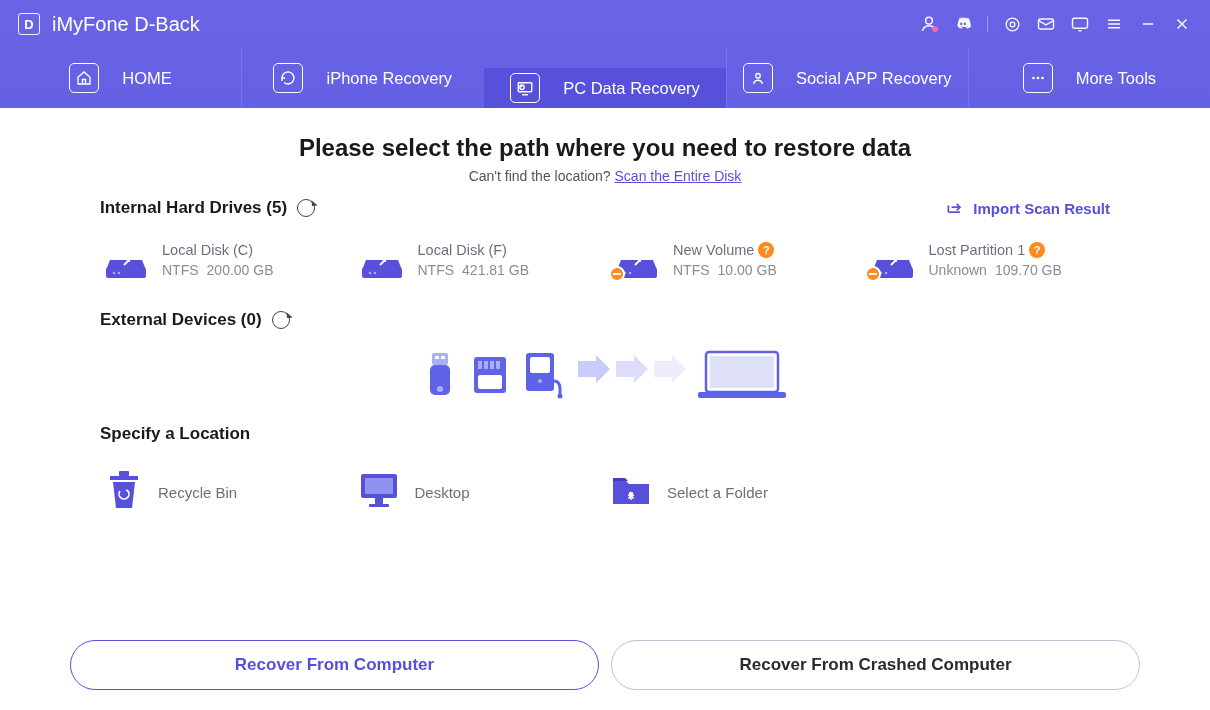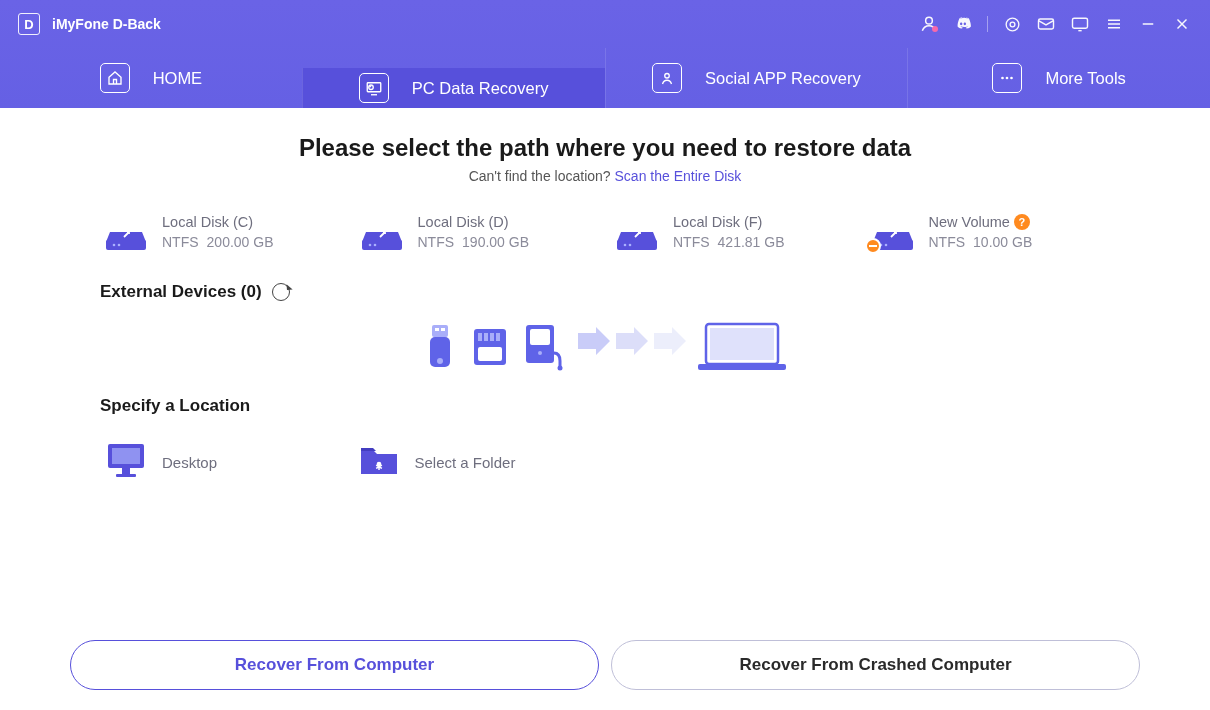--- a/index.html
+++ b/index.html
@@ -33,21 +33,21 @@
     align-items: center;
     gap: 12px;
   }
   .logo-box {
     width: 22px; height: 22px;
     border: 1.5px solid rgba(255,255,255,0.9);
     border-radius: 3px;
     display:flex; align-items:center; justify-content:center;
     font-size: 13px; font-weight: 600;
   }
-  .app-title { font-size: 14px; font-weight: 700; }
+  .app-title { font-size: 20px; font-weight: 400; }
   .title-right { display: flex; align-items: center; gap: 14px; }
   .title-right .ticon {
     width: 20px; height: 20px; display:flex; align-items:center; justify-content:center;
     cursor: pointer; opacity: 0.95;
   }
   .title-right .divider {
     width: 1px; height: 16px; background: rgba(255,255,255,0.4);
   }
   .tabs {
     display: flex;
@@ -80,21 +80,21 @@
     text-align: center;
     margin-bottom: 14px;
   }
   .hero h1 {
     font-size: 24px;
     font-weight: 700;
     color: #1a1a1a;
     margin-bottom: 6px;
   }
   .hero .sub { font-size: 14px; color: #555; }
-  .hero .sub a { color: #5750db; cursor:pointer; }
+  .hero .sub a { color: #5750db; text-decoration: underline; cursor:pointer; }
   .section-row {
     display: flex;
     align-items: center;
     justify-content: space-between;
     margin-bottom: 8px;
     padding: 0 30px;
   }
   .section-title {
     font-size: 17px; font-weight: 700; color: #1a1a1a;
     display:flex; align-items:center; gap:10px;
@@ -251,20 +251,29 @@
     <div class="tabs">
       <div class="tab">
         <span class="tab-icon">
           <svg viewBox="0 0 24 24" width="18" height="18" fill="none" stroke="#fff" stroke-width="1.8">
               <path d="M4 11l8-7 8 7v9H4z"></path>
               <path d="M10 20v-6h4v6"></path>
             </svg>
         </span>
         <span>HOME</span>
       </div>
+      <div class="tab">
+        <span class="tab-icon">
+          <svg viewBox="0 0 24 24" width="18" height="18" fill="none" stroke="#fff" stroke-width="1.9">
+              <path d="M4 12a8 8 0 1 1 3 6.2"></path>
+              <path d="M4 16v-4h4"></path>
+            </svg>
+        </span>
+        <span>iPhone Recovery</span>
+      </div>
       <div class="tab active">
         <span class="tab-icon">
           <svg viewBox="0 0 24 24" width="18" height="18" fill="none" stroke="#fff" stroke-width="1.8">
               <rect x="3" y="5" width="18" height="12" rx="1"></rect>
               <path d="M8 21h8"></path>
               <circle cx="8" cy="11" r="3"></circle>
               <path d="M6 11l2-2"></path>
             </svg>
         </span>
         <span>PC Data Recovery</span>
@@ -292,20 +301,35 @@
   </div>
 
   <div class="content">
     <div class="hero">
       <h1>Please select the path where you need to restore data</h1>
       <div class="sub">
         <span>Can't find the location? </span><a>Scan the Entire Disk</a>
       </div>
     </div>
 
+    <div class="section-row">
+      <div class="section-title">
+        <span><span>Internal Hard Drives</span> <span>(5)</span></span>
+        <span class="refresh-icon"></span>
+      </div>
+      <div class="import-link">
+        <svg viewBox="0 0 24 24" width="20" height="20" fill="none" stroke="#5750db" stroke-width="2">
+            <path d="M4 17h14"></path>
+            <path d="M4 17V9"></path>
+            <path d="M14 7l4 4-4 4" fill="none"></path>
+            <path d="M18 11H8"></path>
+          </svg>
+        <span>Import Scan Result</span>
+      </div>
+    </div>
 
     <div class="drives-grid">
       <div class="drive">
         <span class="drive-icon">
           <svg viewBox="0 0 44 38">
               <path d="M6 18 L38 18 L42 28 L2 28 Z" fill="#5750db"></path>
               <rect x="2" y="26" width="40" height="10" rx="2" fill="#5750db"></rect>
               <circle cx="10" cy="31" r="1.3" fill="#aab0ff"></circle>
               <circle cx="15" cy="31" r="1.3" fill="#aab0ff"></circle>
               <path d="M20 23 l5 -5 M25 18 l-2 0 M25 18 l0 2" stroke="#fff" stroke-width="1.8" fill="none"></path>
@@ -320,53 +344,54 @@
         <span class="drive-icon">
           <svg viewBox="0 0 44 38">
               <path d="M6 18 L38 18 L42 28 L2 28 Z" fill="#5750db"></path>
               <rect x="2" y="26" width="40" height="10" rx="2" fill="#5750db"></rect>
               <circle cx="10" cy="31" r="1.3" fill="#aab0ff"></circle>
               <circle cx="15" cy="31" r="1.3" fill="#aab0ff"></circle>
               <path d="M20 23 l5 -5 M25 18 l-2 0 M25 18 l0 2" stroke="#fff" stroke-width="1.8" fill="none"></path>
             </svg>
         </span>
         <div class="drive-info">
-          <div class="name">Local Disk (D)</div>
-          <div class="meta"><span class="fs">NTFS</span><span>190.00 GB</span></div>
+          <div class="name">Local Disk (F)</div>
+          <div class="meta"><span class="fs">NTFS</span><span>421.81 GB</span></div>
         </div>
       </div>
       <div class="drive">
         <span class="drive-icon">
           <svg viewBox="0 0 44 38">
               <path d="M6 18 L38 18 L42 28 L2 28 Z" fill="#5750db"></path>
               <rect x="2" y="26" width="40" height="10" rx="2" fill="#5750db"></rect>
               <circle cx="10" cy="31" r="1.3" fill="#aab0ff"></circle>
               <circle cx="15" cy="31" r="1.3" fill="#aab0ff"></circle>
               <path d="M20 23 l5 -5 M25 18 l-2 0 M25 18 l0 2" stroke="#fff" stroke-width="1.8" fill="none"></path>
             </svg>
+          <span class="drive-badge"></span>
         </span>
         <div class="drive-info">
-          <div class="name">Local Disk (F)</div>
-          <div class="meta"><span class="fs">NTFS</span><span>421.81 GB</span></div>
+          <div class="name"><span>New Volume</span><span class="drive-help">?</span></div>
+          <div class="meta"><span class="fs">NTFS</span><span>10.00 GB</span></div>
         </div>
       </div>
       <div class="drive">
         <span class="drive-icon">
           <svg viewBox="0 0 44 38">
               <path d="M6 18 L38 18 L42 28 L2 28 Z" fill="#5750db"></path>
               <rect x="2" y="26" width="40" height="10" rx="2" fill="#5750db"></rect>
               <circle cx="10" cy="31" r="1.3" fill="#aab0ff"></circle>
               <circle cx="15" cy="31" r="1.3" fill="#aab0ff"></circle>
               <path d="M20 23 l5 -5 M25 18 l-2 0 M25 18 l0 2" stroke="#fff" stroke-width="1.8" fill="none"></path>
             </svg>
           <span class="drive-badge"></span>
         </span>
         <div class="drive-info">
-          <div class="name"><span>New Volume</span><span class="drive-help">?</span></div>
-          <div class="meta"><span class="fs">NTFS</span><span>10.00 GB</span></div>
+          <div class="name"><span>Lost Partition 1</span><span class="drive-help">?</span></div>
+          <div class="meta"><span class="fs">Unknown</span><span>109.70 GB</span></div>
         </div>
       </div>
     </div>
 
     <div class="ext-devices">
       <div class="section-row">
         <div class="section-title">
           <span><span>External Devices</span> <span>(0)</span></span>
           <span class="refresh-icon"></span>
         </div>
@@ -409,20 +434,34 @@
 
     <div class="locations">
       <div class="section-row">
         <div class="section-title">
           <span>Specify a Location</span>
         </div>
       </div>
       <div class="loc-grid">
         <div class="loc">
           <span>
+            <svg width="40" height="44" viewBox="0 0 40 44">
+                <rect x="6" y="8" width="28" height="4" fill="#5750db"></rect>
+                <rect x="15" y="3" width="10" height="5" rx="1" fill="#5750db"></rect>
+                <path d="M9 14 L31 14 L28 40 L12 40 Z" fill="#5750db"></path>
+                <g transform="translate(20,26)" stroke="#fff" stroke-width="1.6" fill="none">
+                  <path d="M-4 -3 a5 5 0 1 0 8 0"></path>
+                  <path d="M4 -3 l-2 -1 M4 -3 l1 2"></path>
+                </g>
+              </svg>
+          </span>
+          <span class="loc-label">Recycle Bin</span>
+        </div>
+        <div class="loc">
+          <span>
             <svg width="44" height="40" viewBox="0 0 44 40">
                 <rect x="4" y="4" width="36" height="24" rx="2" fill="#5750db"></rect>
                 <rect x="8" y="8" width="28" height="16" fill="#8f92f1"></rect>
                 <rect x="18" y="28" width="8" height="6" fill="#5750db"></rect>
                 <rect x="12" y="34" width="20" height="3" rx="1" fill="#5750db"></rect>
               </svg>
           </span>
           <span class="loc-label">Desktop</span>
         </div>
         <div class="loc">

